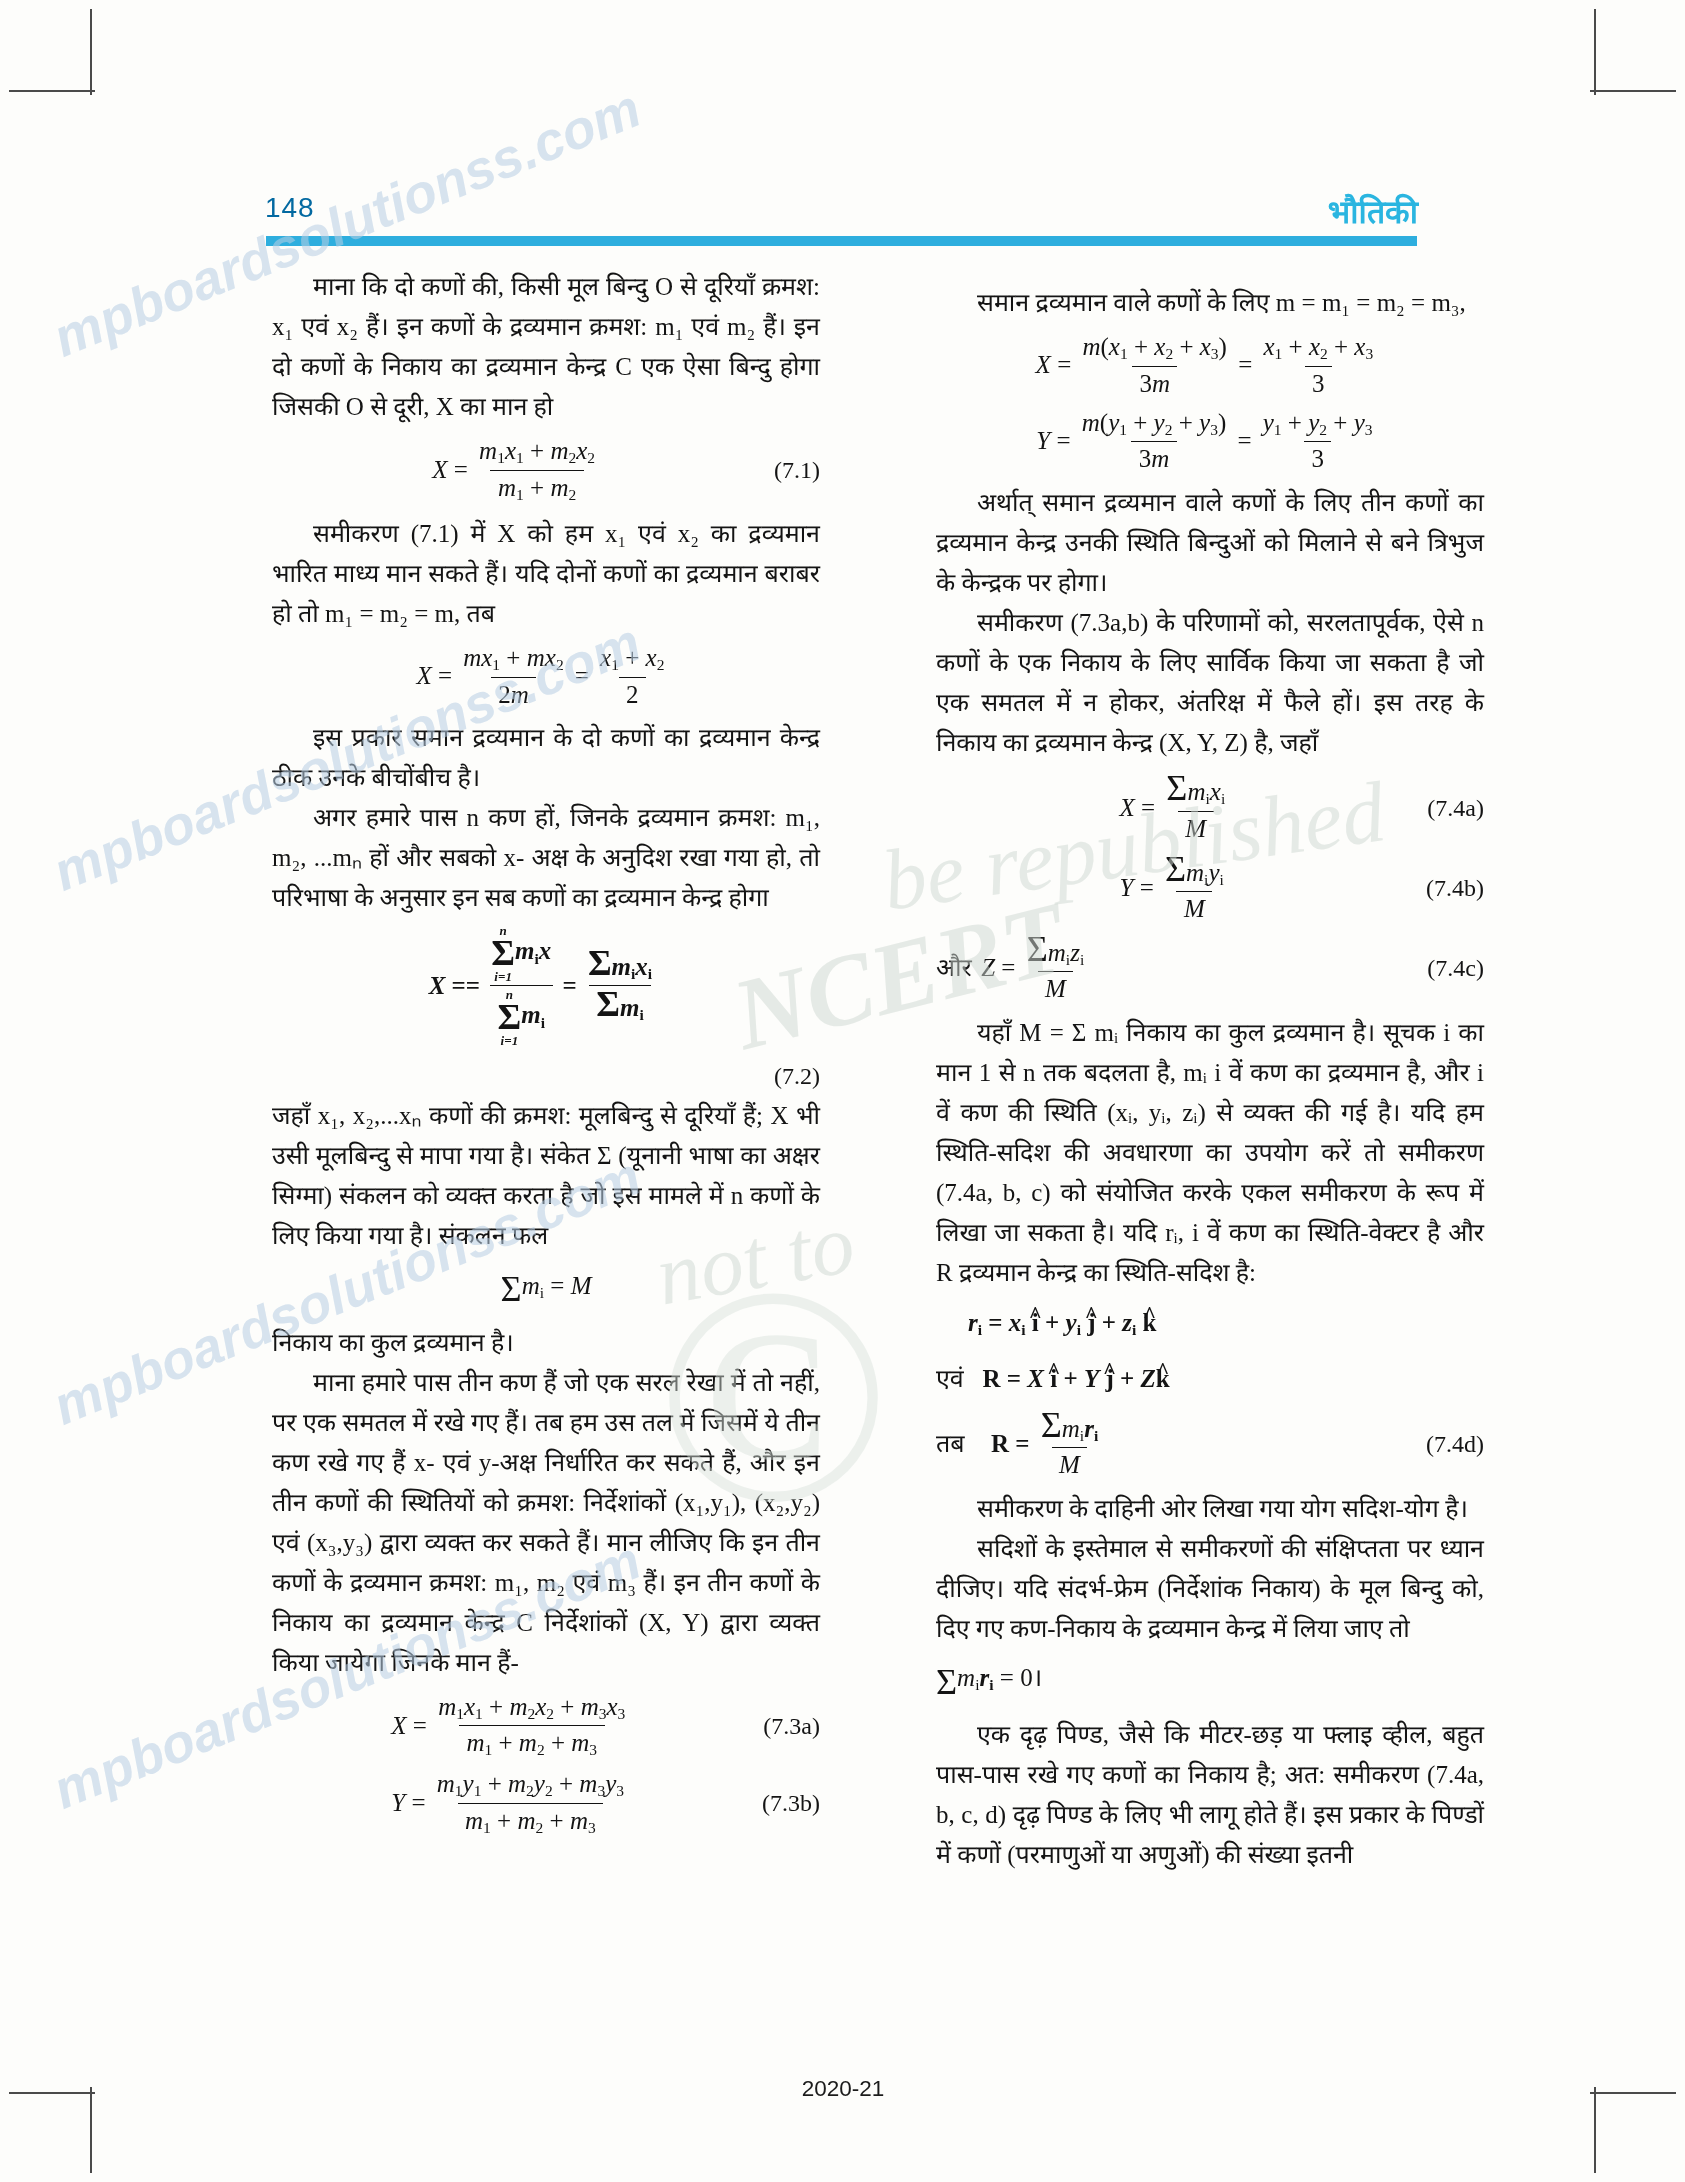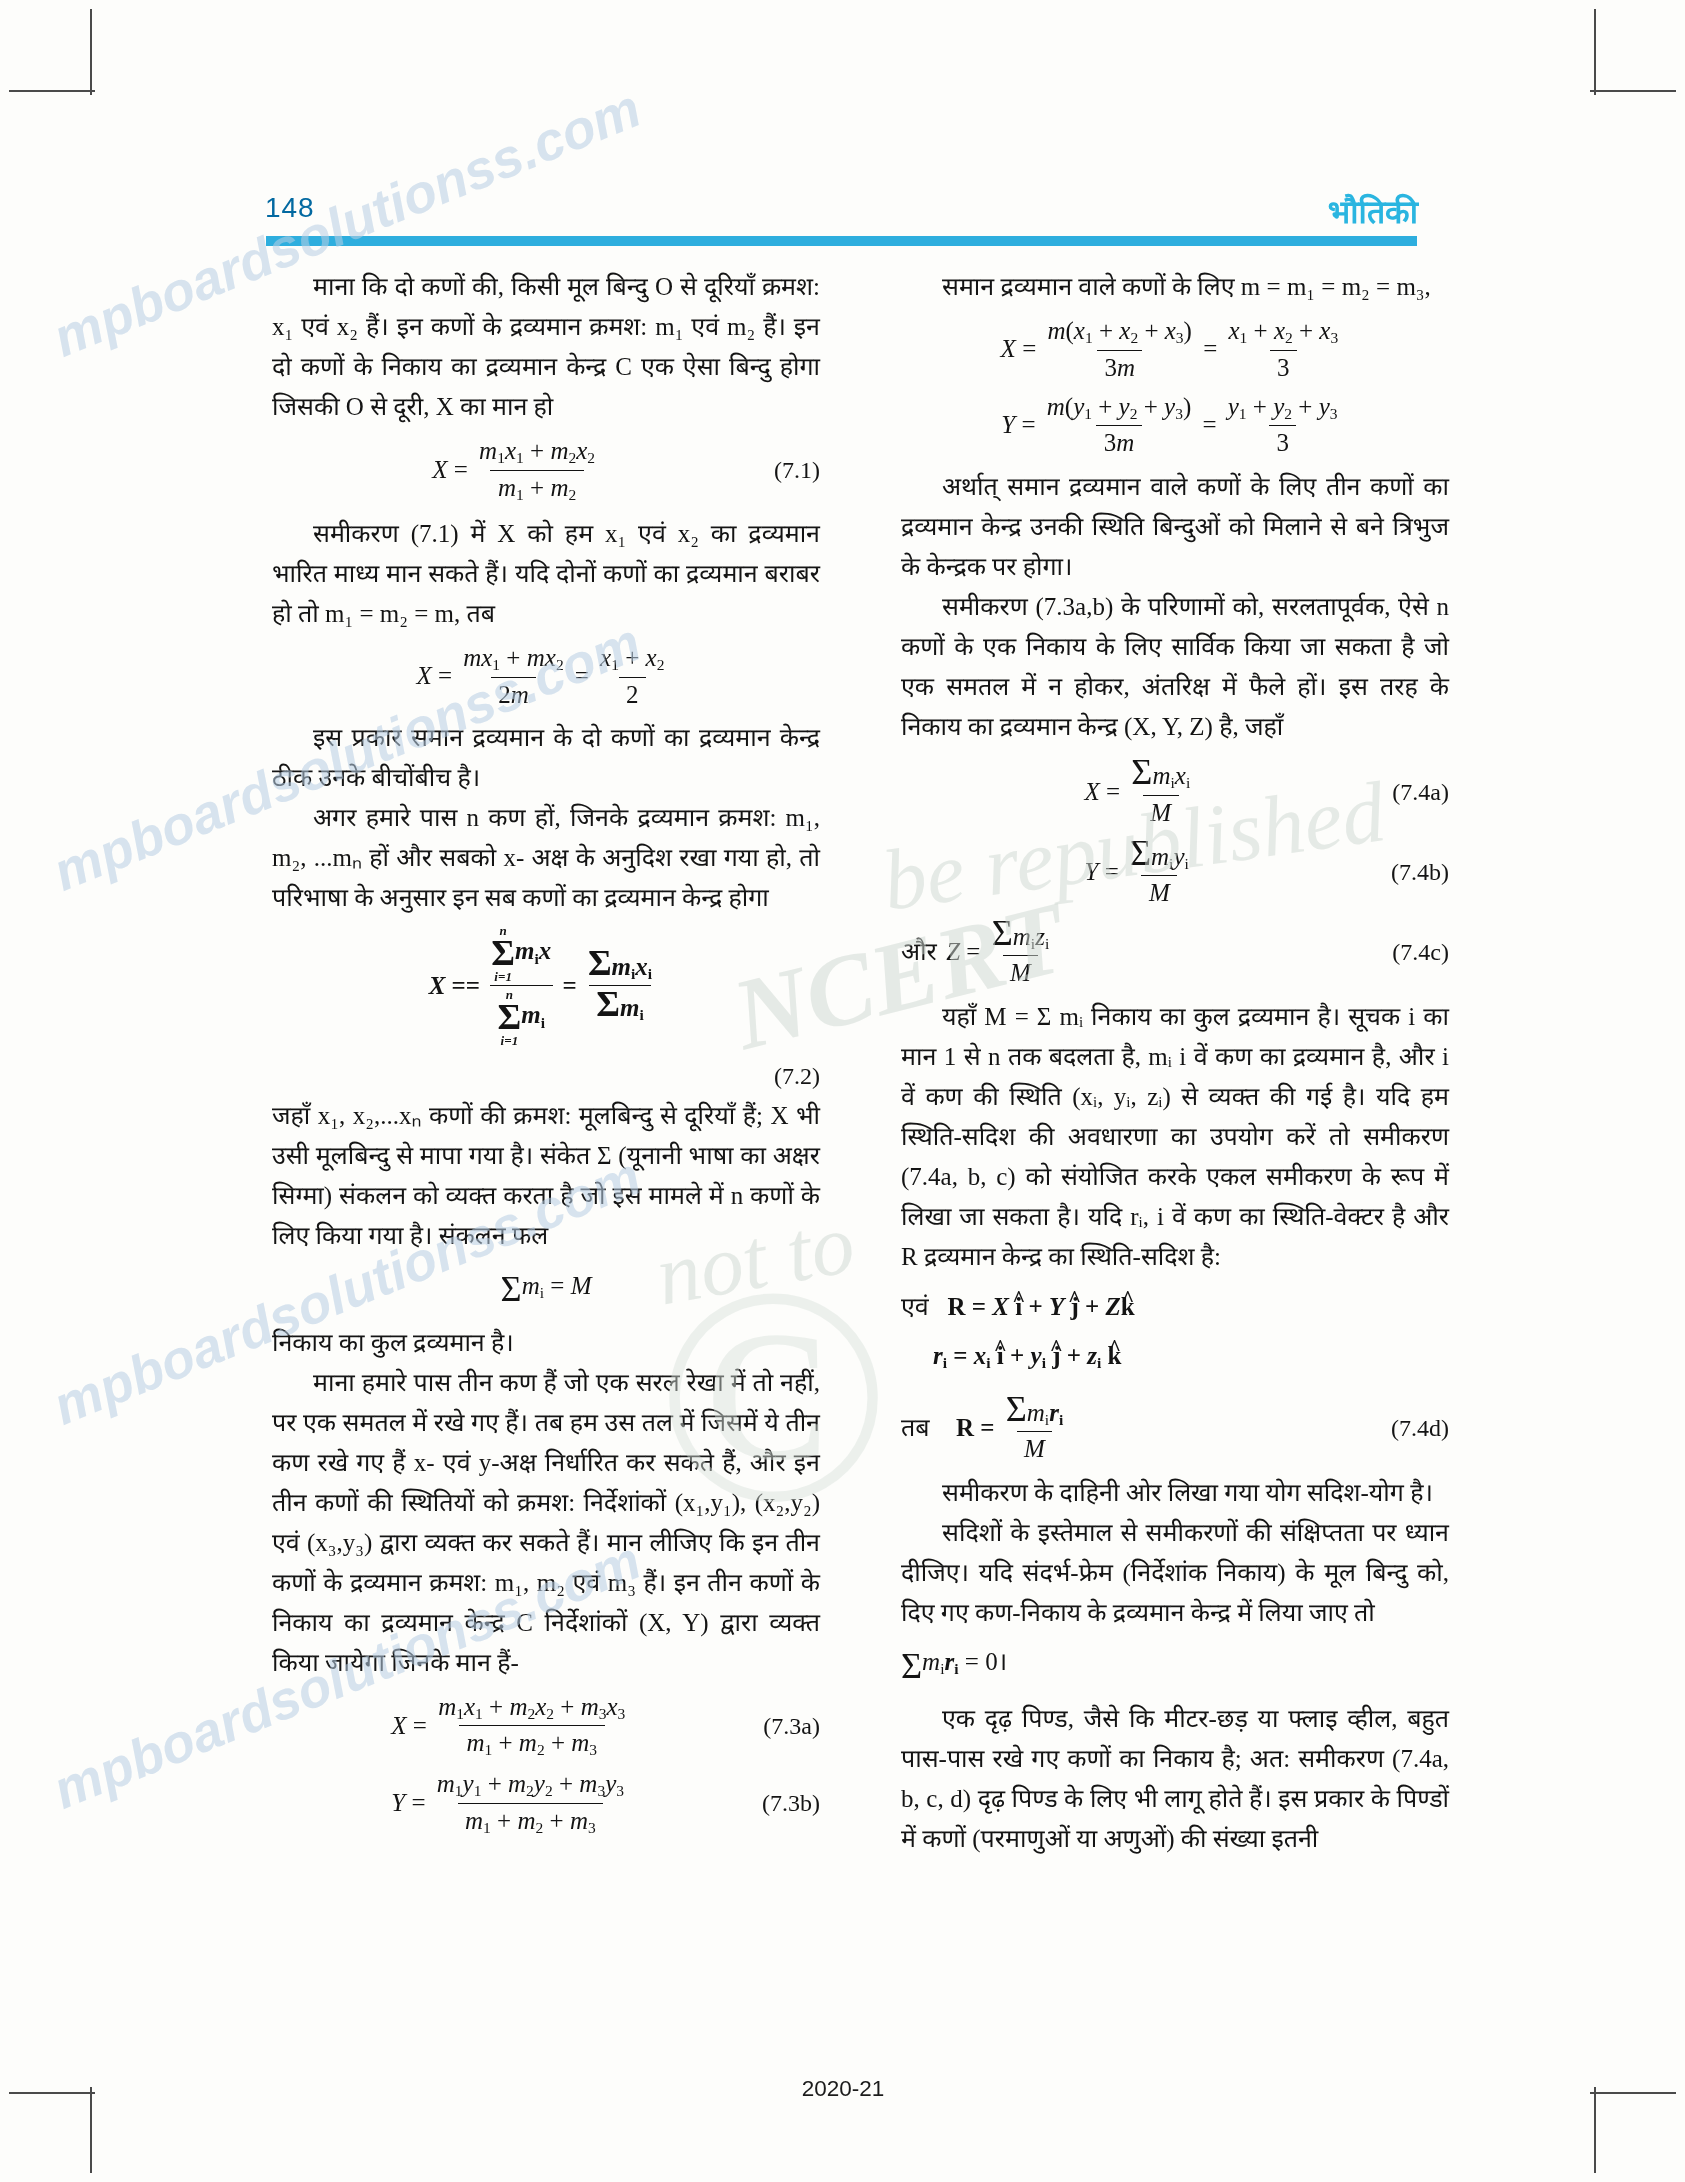--- a/index.html
+++ b/index.html
@@ -49,21 +49,21 @@
   }
 
   
   .col{
     position:absolute; top:267px;
     width:548px;
     font-size:25px; line-height:40px; color:#141414;
     text-align:justify;
   }
   .col-left{left:272px;}
-  .col-right{left:901px;}
+  .col-right{left:936px;margin-top:16px;}
 
   .p{margin:0 0 0 0; text-indent:41px;}
   .p.noindent{text-indent:0;}
 
   
   i.v{font-style:italic; font-family:"Liberation Serif",serif;}
   sub{font-size:.62em; vertical-align:-.28em;}
 
   .eqrow{
     display:flex; align-items:center;
@@ -323,29 +323,29 @@
           <span class="num"><span class="sig">Σ</span><i class="v">m</i><sub>i</sub><i class="v">z</i><sub>i</sub></span>
           <span class="den"><i class="v">M</i></span>
         </span>
       </div>
       <div class="tag">(7.4c)</div>
     </div>
 
     <p class="p">यहाँ M = Σ mᵢ निकाय का कुल द्रव्यमान है। सूचक i का मान 1 से n तक बदलता है, mᵢ i वें कण का द्रव्यमान है, और i वें कण की स्थिति (xᵢ, yᵢ, zᵢ) से व्यक्त की गई है। यदि हम स्थिति-सदिश की अवधारणा का उपयोग करें तो समीकरण (7.4a, b, c) को संयोजित करके एकल समीकरण के रूप में लिखा जा सकता है। यदि rᵢ, i वें कण का स्थिति-वेक्टर है और R द्रव्यमान केन्द्र का स्थिति-सदिश है:</p>
 
     <div class="eqrow eq-left bold-eq">
+      <div class="body" style="padding-left:32px;">
+        <span><b><i class="v">r</i><sub>i</sub></b> = <i class="v">x</i><sub>i</sub> <span class="hat">i</span> + <i class="v">y</i><sub>i</sub> <span class="hat">j</span> + <i class="v">z</i><sub>i</sub> <span class="hat">k</span></span>
+      </div>
+    </div>
+
+    <div class="eqrow eq-left bold-eq">
       <div class="lead" style="font-weight:normal;">एवं</div>
       <div class="body" style="padding-left:9.4px;">
         <span><b>R</b> = <i class="v">X</i> <span class="hat">i</span> + <i class="v">Y</i> <span class="hat">j</span> + <i class="v">Z</i><span class="hat">k</span></span>
-      </div>
-    </div>
-
-    <div class="eqrow eq-left bold-eq">
-      <div class="body" style="padding-left:32px;">
-        <span><b><i class="v">r</i><sub>i</sub></b> = <i class="v">x</i><sub>i</sub> <span class="hat">i</span> + <i class="v">y</i><sub>i</sub> <span class="hat">j</span> + <i class="v">z</i><sub>i</sub> <span class="hat">k</span></span>
       </div>
     </div>
 
     <div class="eqrow eq-left">
       <div class="lead">तब</div>
       <div class="body" style="padding-left:17px;">
         <span class="bold-eq"><b>R</b> =</span>
         <span class="frac">
           <span class="num"><span class="sig">Σ</span><i class="v">m</i><sub>i</sub><b><i class="v">r</i><sub>i</sub></b></span>
           <span class="den"><i class="v">M</i></span>

